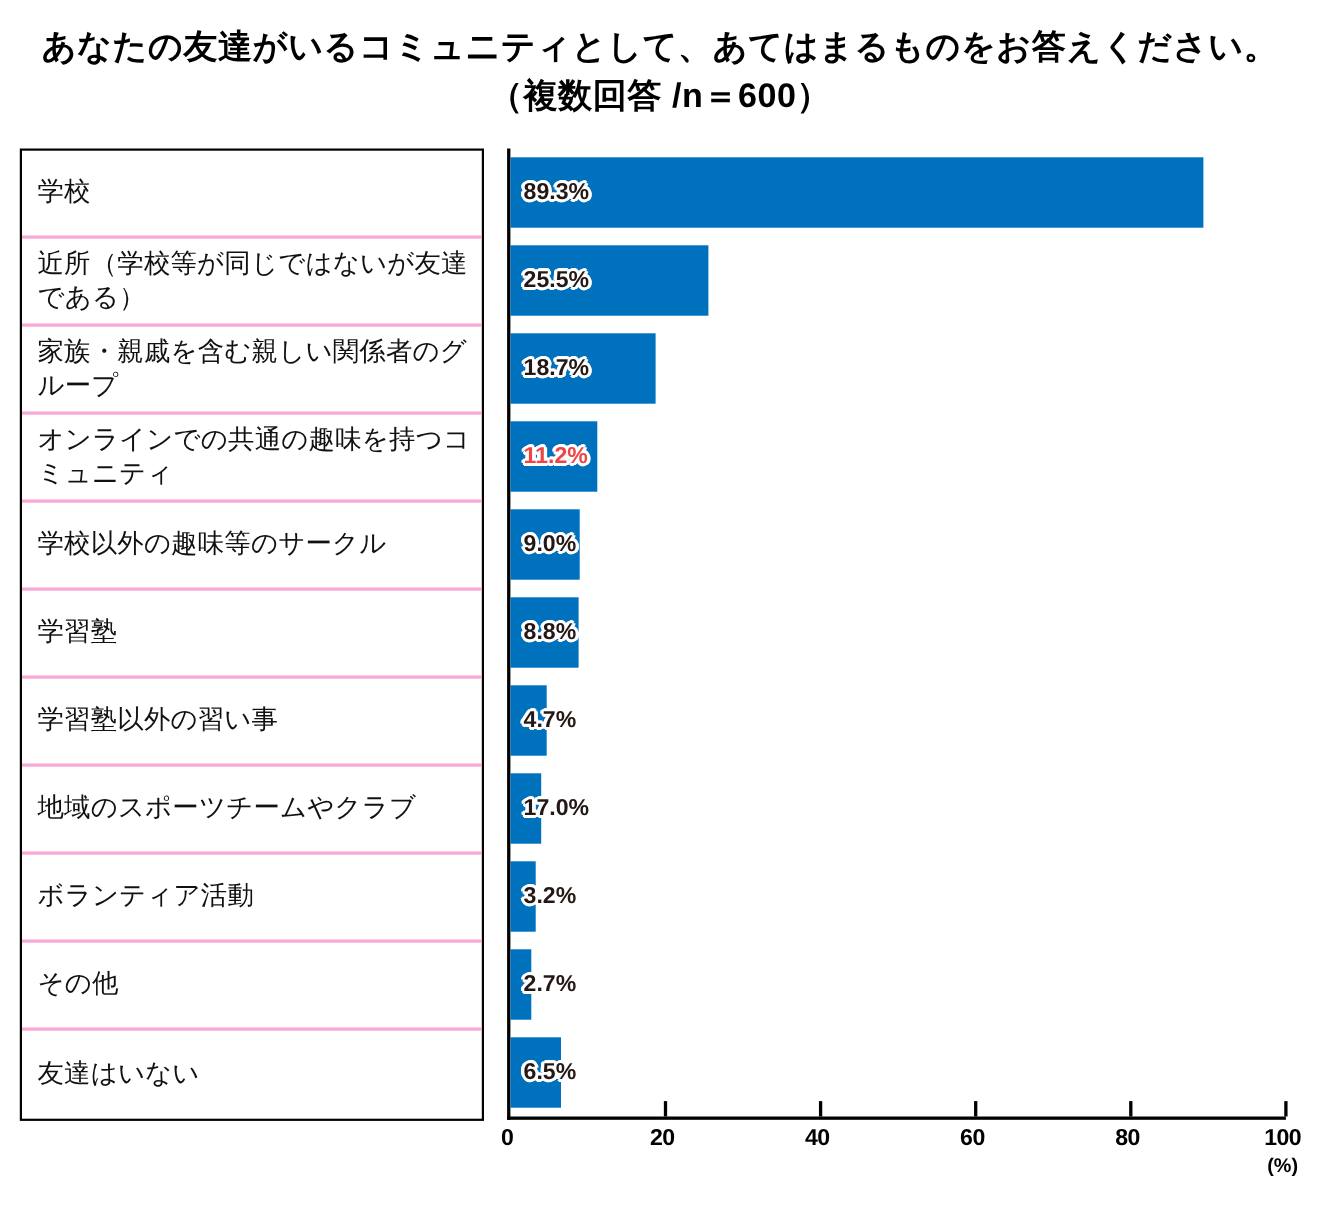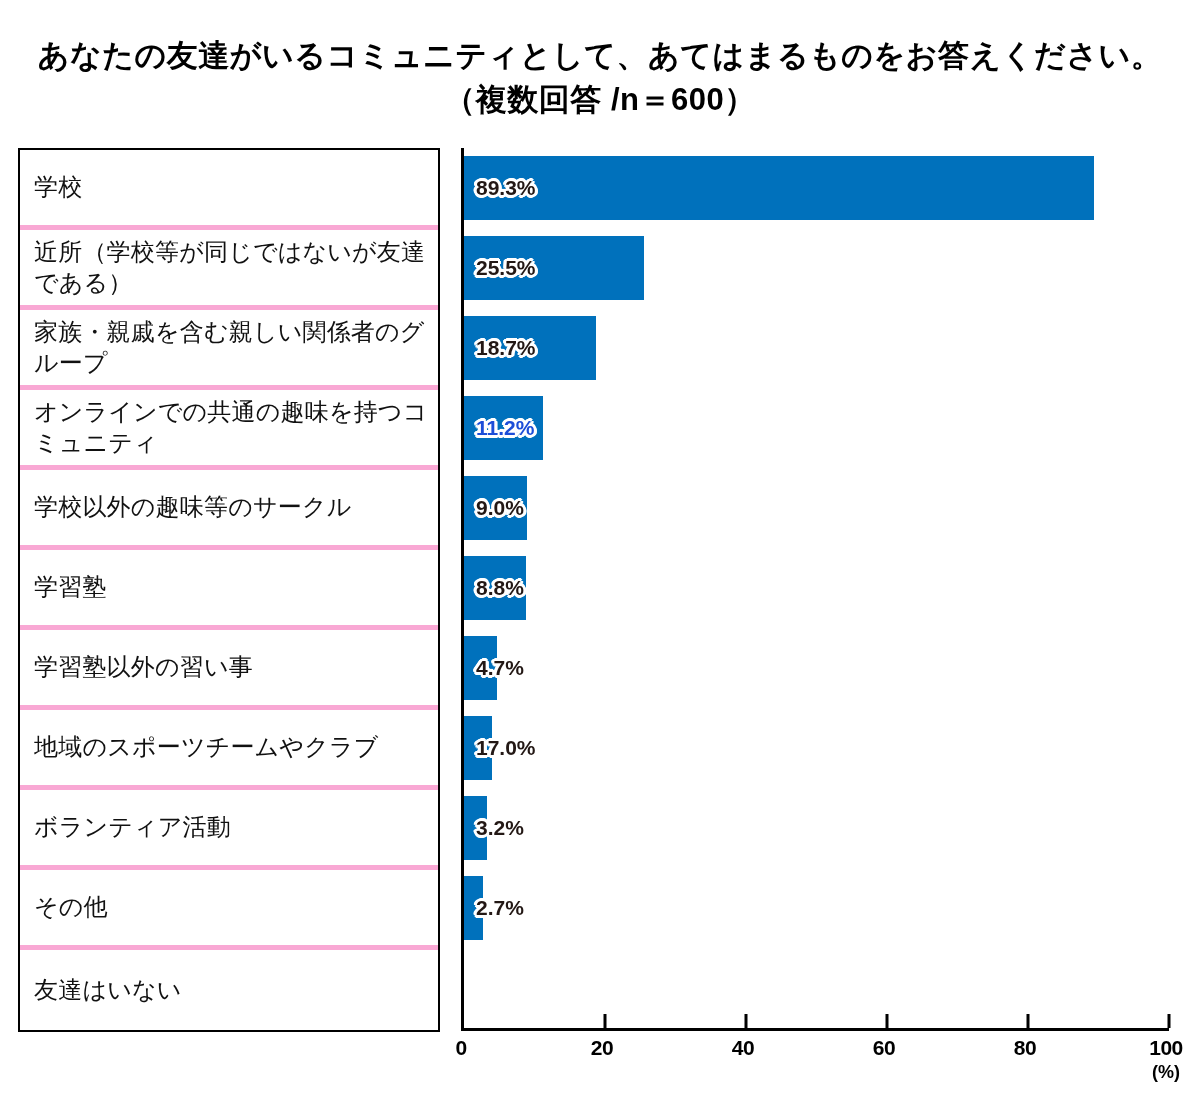--- a/index.html
+++ b/index.html
@@ -4,30 +4,30 @@
 <style>
   html,body { margin:0; padding:0; background:#ffffff; }
   body {
     width:1200px; height:1100px;
     font-family:"Liberation Sans", sans-serif;
     color:#231815;
   }
   .page { position:relative; width:1200px; height:1100px; overflow:hidden; background:#fff; }
 
   
-  .title-block { padding-top:34px; text-align:center; color:#000; }
+  .title-block { padding-top:21px; text-align:center; color:#000; }
   .title-line { font-size:31px; font-weight:bold; line-height:1.42; letter-spacing:0.5px; }
 
   
   .main { display:flex; align-items:flex-start; margin:26px 0 0 18px; }
 
   
   .label-table { width:422px; border:2px solid #000; box-sizing:border-box; background:#fff; flex:none; }
   .cat-row {
-    height:80px; box-sizing:border-box; border-bottom:5px solid #f9a8d4;
+    height:80px; box-sizing:border-box; border-bottom:3px solid #f9a8d4;
     display:flex; align-items:center; padding:0 10px 0 14px;
   }
   .cat-row:last-child { border-bottom:none; }
   .cat-label { font-size:24px; line-height:1.28; color:#111; letter-spacing:0.2px; }
 
   
   .chart-col { position:relative; margin-left:21px; width:705px; flex:none; }
   .plot {
     position:relative; width:705px; height:880px;
     border-left:3px solid #000; border-bottom:3px solid #000;
@@ -111,21 +111,21 @@
           <div class="bar-row">
             <div class="bar" style="width: 25.5%; background: rgb(0, 113, 188);"></div>
             <span class="val-label" style="color: rgb(35, 24, 21);">25.5%</span>
           </div>
           <div class="bar-row">
             <div class="bar" style="width: 18.7%; background: rgb(0, 113, 188);"></div>
             <span class="val-label" style="color: rgb(35, 24, 21);">18.7%</span>
           </div>
           <div class="bar-row">
             <div class="bar" style="width: 11.2%; background: rgb(0, 113, 188);"></div>
-            <span class="val-label" style="color: #1d4ed8;">11.2%</span>
+            <span class="val-label" style="color: #ef4444;">11.2%</span>
           </div>
           <div class="bar-row">
             <div class="bar" style="width: 9%; background: rgb(0, 113, 188);"></div>
             <span class="val-label" style="color: rgb(35, 24, 21);">9.0%</span>
           </div>
           <div class="bar-row">
             <div class="bar" style="width: 8.8%; background: rgb(0, 113, 188);"></div>
             <span class="val-label" style="color: rgb(35, 24, 21); text-align: right;">8.8%</span>
           </div>
           <div class="bar-row">
@@ -137,20 +137,24 @@
             <span class="val-label" style="color: rgb(35, 24, 21);">17.0%</span>
           </div>
           <div class="bar-row">
             <div class="bar" style="width: 3.2%; background: rgb(0, 113, 188);"></div>
             <span class="val-label" style="color: rgb(35, 24, 21);">3.2%</span>
           </div>
           <div class="bar-row">
             <div class="bar" style="width: 2.7%; background: rgb(0, 113, 188);"></div>
             <span class="val-label" style="color: rgb(35, 24, 21);">2.7%</span>
           </div>
+          <div class="bar-row">
+            <div class="bar" style="width: 6.5%; background: rgb(0, 113, 188);"></div>
+            <span class="val-label" style="color: rgb(35, 24, 21);">6.5%</span>
+          </div>
           <div class="tick" style="left: 20%;"></div>
           <div class="tick" style="left: 40%;"></div>
           <div class="tick" style="left: 60%;"></div>
           <div class="tick" style="left: 80%;"></div>
           <div class="tick" style="left: 100%;"></div>
         </div>
       <div class="axis-labels" id="axis-labels">
         <span class="axis-unit">(%)</span>
       <span class="tick-label" style="left: 0%;">0</span>
           <span class="tick-label" style="left: 20%;">20</span>

